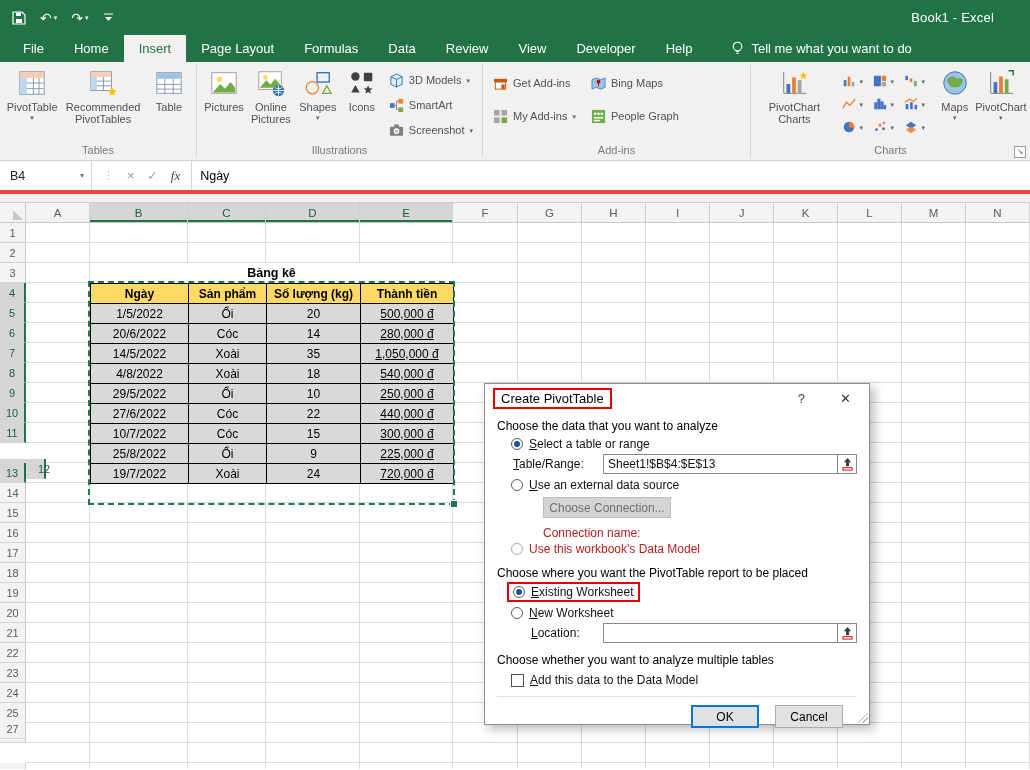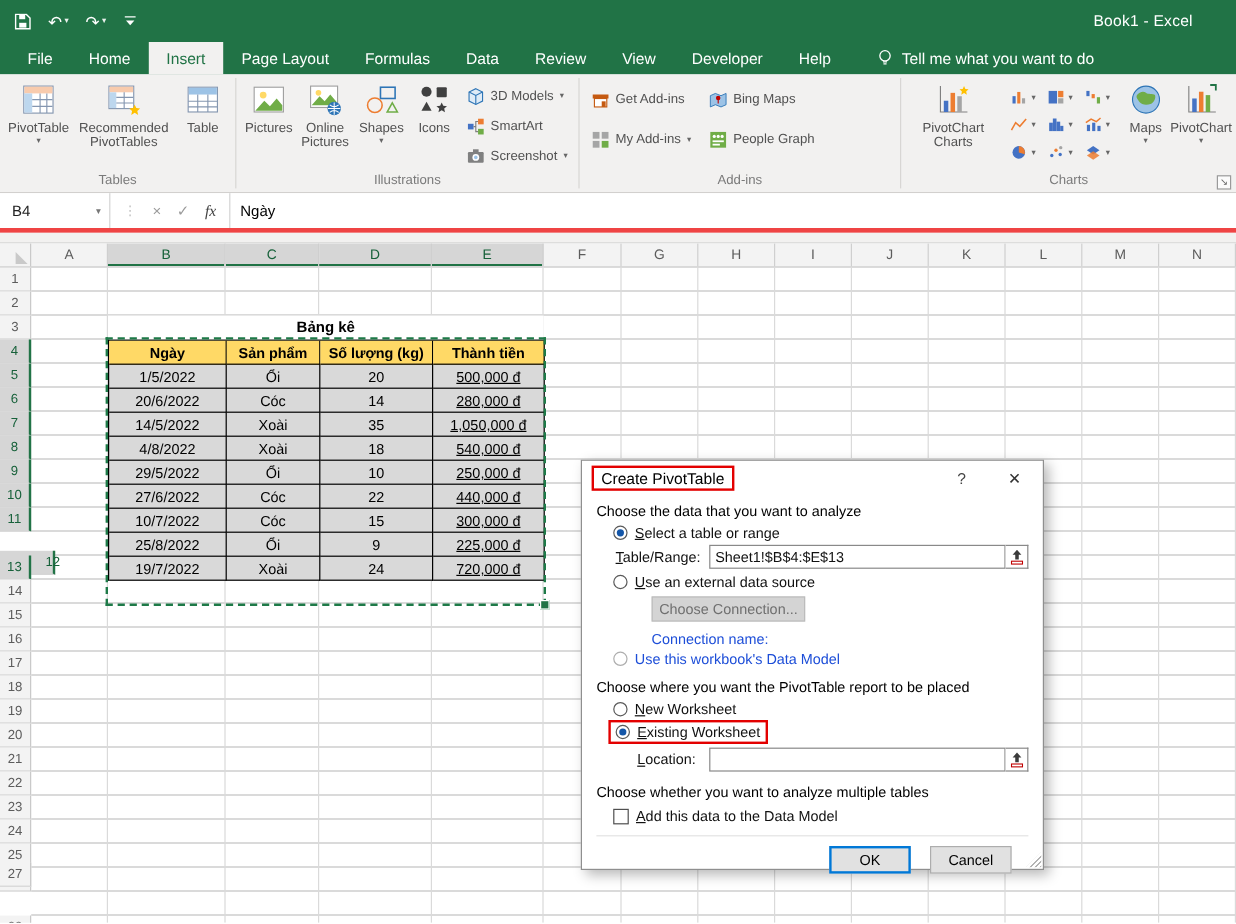--- a/index.html
+++ b/index.html
@@ -85,25 +85,25 @@
   .red-box{border:2px solid #e30000;padding:1px 6px;display:inline-flex;align-items:center}
   .dlg-title{font-size:13px;color:#000}
   .dlg-help{position:absolute;right:64px;top:7px;color:#444;font-size:13px;cursor:default}
   .dlg-close{position:absolute;right:18px;top:7px;color:#333;font-size:13px;cursor:default}
   .dlg-body{padding:2px 12px 0}
   .sect{margin:4px 0 2px;color:#000}
   .radio-row{display:flex;align-items:center;gap:6px;margin:4px 0 1px;padding-left:14px}
   .radio{width:12px;height:12px;border:1px solid #5a5a5a;border-radius:50%;background:#fff;position:relative;flex:none}
   .radio.checked:after{content:"";position:absolute;left:2px;top:2px;right:2px;bottom:2px;border-radius:50%;background:#1456a8}
   .radio.disabled{border-color:#aeaeae}
-  .gray{color:#1d4ed8}
+  .gray{color:#b91c1c}
   .field-row{display:flex;align-items:center;margin:3px 0 2px}
   .indent-tr{padding-left:16px}
   .indent-loc{padding-left:34px}
-  .fld-label{flex:none;margin-right:4px}
+  .fld-label{flex:none;margin-right:16px}
   .txtbox{height:20px;border:1px solid #898989;background:#fff;display:flex;align-items:center;padding:0 4px;
     flex:1;overflow:hidden;white-space:nowrap}
   .rangepick{width:19px;height:20px;border:1px solid #898989;border-left:none;display:flex;align-items:center;
     justify-content:center;background:#fff;flex:none}
   .btn-conn{margin:5px 0 0 46px;width:128px;height:21px;background:#d4d4d4;border:1px solid #bcbcbc;color:#6f6f6f;
     display:flex;align-items:center;justify-content:center}
   .conn-name{margin:8px 0 0 46px}
   .chk-row{display:flex;align-items:flex-end;gap:6px;padding-left:14px;margin-top:6px}
   .checkbox{width:13px;height:13px;border:1px solid #4f4f4f;background:#fff;flex:none}
   .btnrow{display:flex;justify-content:flex-end;gap:16px;padding:8px 14px 0;margin-top:9px;border-top:1px solid #e3e3e3}
@@ -652,30 +652,30 @@
       <div class="btn-conn">Choose Connection...</div>
       <div class="conn-name gray">Connection name:</div>
 
       <div class="radio-row" style="margin-top:2px">
         <span class="radio disabled"></span>
         <span class="gray">Use this workbook's Data Model</span>
       </div>
 
       <div class="sect" style="margin-top:10px">Choose where you want the PivotTable report to be placed</div>
 
-      <div class="radio-row">
-        <span class="radio"></span>
-        <span><u>N</u>ew Worksheet</span>
-      </div>
-
       <div class="radio-row" style="padding-left:10px;margin-top:2px">
         <span class="red-box" style="padding:1px 4px;display:inline-flex;align-items:center;gap:6px">
           <span class="radio checked"></span>
           <span><u>E</u>xisting Worksheet</span>
         </span>
+      </div>
+
+      <div class="radio-row">
+        <span class="radio"></span>
+        <span><u>N</u>ew Worksheet</span>
       </div>
 
       <div class="field-row indent-loc">
         <span class="fld-label" style="width:56px"><u>L</u>ocation:</span>
         <span class="txtbox">
             <span></span>
           </span>
         <span class="rangepick">
             <svg width="11" height="14" viewBox="0 0 12 15">
               <path d="M6 1l4 4.6H7.6V10H4.4V5.6H2z" fill="#3b3b3b"></path>

